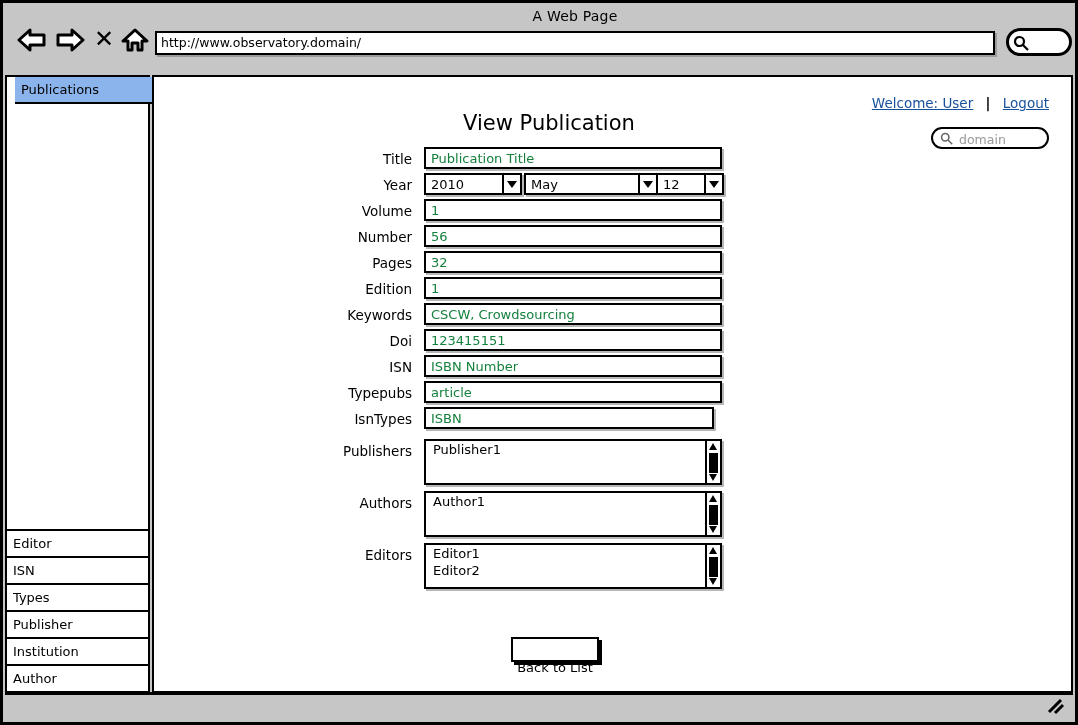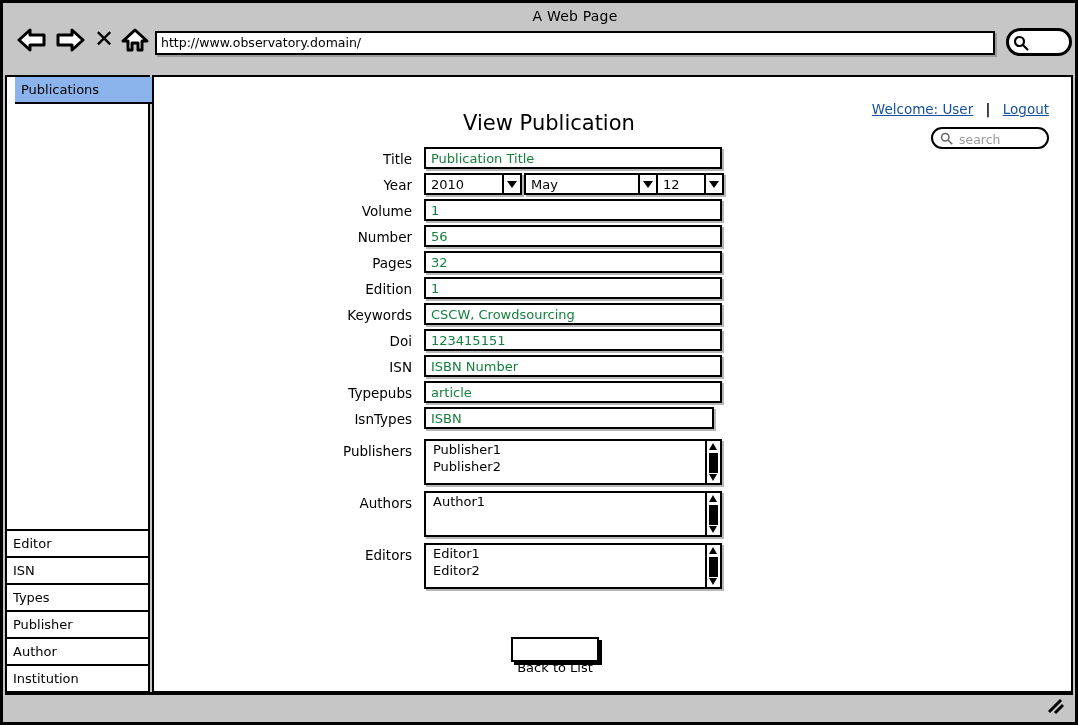--- a/index.html
+++ b/index.html
@@ -133,21 +133,20 @@
     border: 2px solid #000;
     box-sizing: border-box;
   }
 
   #welcome-row {
     position: absolute;
     right: 22px; top: 18px;
     font-size: 13.5px;
     color: #0b3d91;
     white-space: nowrap;
-    margin-top: 6px;
   }
   #welcome-row a {
     color: #16509c;
     text-decoration: underline;
     cursor: pointer;
   }
   #welcome-sep {
     display: inline-block;
     color: #000;
     margin: 0 8px;
@@ -405,42 +404,42 @@
         <div class="side-item">
           <span>ISN</span>
         </div>
         <div class="side-item">
           <span>Types</span>
         </div>
         <div class="side-item">
           <span>Publisher</span>
         </div>
         <div class="side-item">
+          <span>Institution</span>
+        </div>
+        <div class="side-item">
           <span>Author</span>
-        </div>
-        <div class="side-item">
-          <span>Institution</span>
         </div>
       </div>
     </div>
 
     <div id="content">
 
       <div id="welcome-row">
         <a>Welcome: User</a>
         <span id="welcome-sep">|</span>
         <a>Logout</a>
       </div>
 
       <div id="site-search">
         <svg id="site-search-icon" viewBox="0 0 16 16">
           <circle cx="6" cy="6" r="4.2" fill="none" stroke="#666" stroke-width="1.8"></circle>
           <line x1="9.2" y1="9.2" x2="14" y2="14" stroke="#666" stroke-width="1.8"></line>
         </svg>
-        <span id="site-search-text">search</span>
+        <span id="site-search-text">domain</span>
       </div>
 
       <div id="page-title">View Publication</div>
 
       <div id="form">
 
         <div class="frow">
           <div class="flabel">Title</div>
           <div class="ffield">
             <span class="ftext">Publication Title</span>
@@ -525,21 +524,20 @@
           <div class="flabel">IsnTypes</div>
           <div class="ffield narrow">
             <span class="ftext">ISBN</span>
           </div>
         </div>
 
         <div class="frow" style="height:52px; margin-top:6px;">
           <div class="flabel">Publishers</div>
           <div class="flist">
             <div class="litem">Publisher1</div>
-            <div class="litem">Publisher2</div>
             <div class="flist-scroll">
               <span class="sb-arrow up"></span>
               <span class="sb-thumb"></span>
               <span class="sb-arrow down"></span>
             </div>
           </div>
         </div>
 
         <div class="frow" style="height:52px;">
           <div class="flabel">Authors</div>

